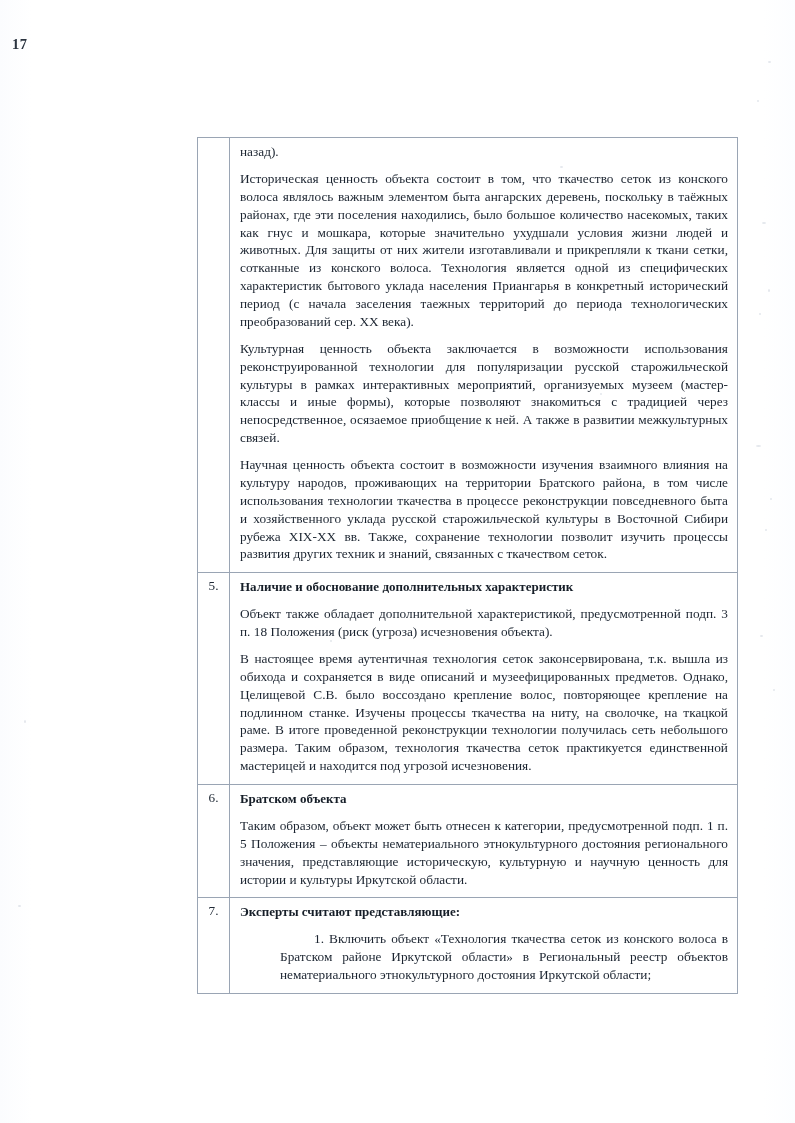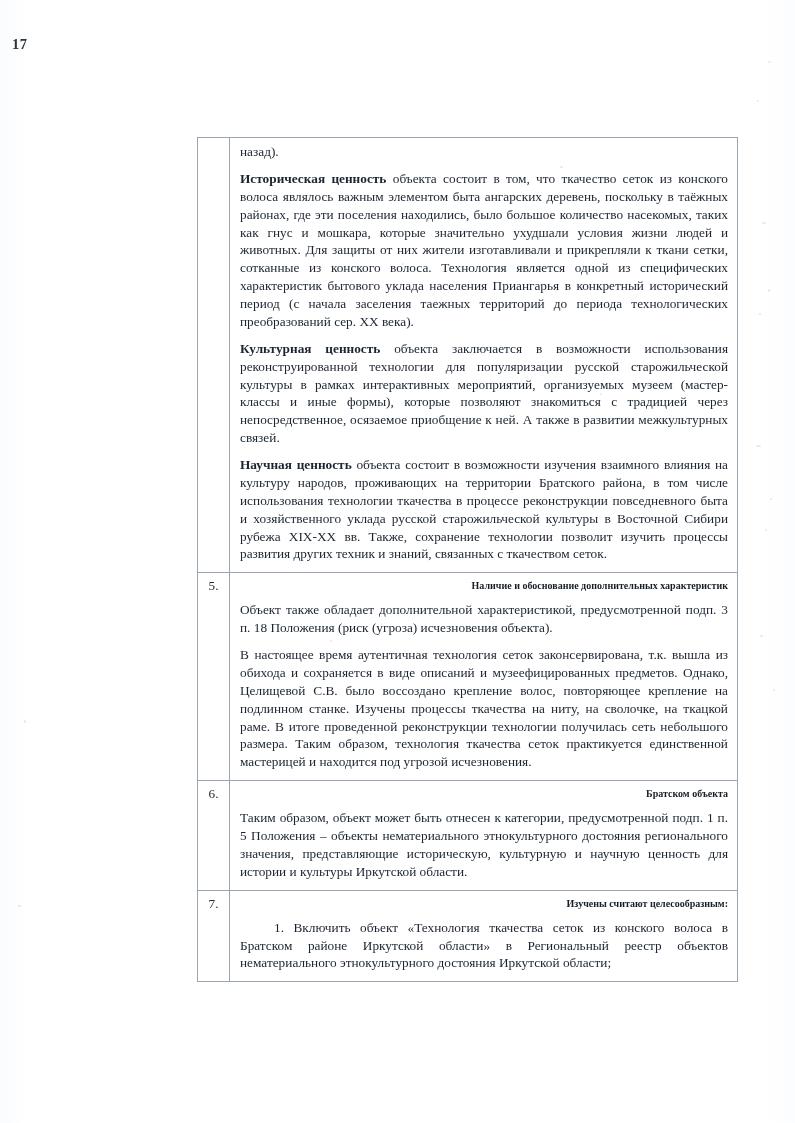--- a/index.html
+++ b/index.html
@@ -67,32 +67,32 @@
   .para {
     font-size: 13.3px;
     line-height: 1.345;
     text-align: justify;
     text-justify: inter-word;
     margin: 0 0 9px 0;
     color: #1b2430;
     hyphens: none;
   }
   .para:last-child { margin-bottom: 2px; }
-  .para.indent { text-indent: 34px; }
+  .para.indent { text-indent: 34px; margin-left: 40px; }
   .para b, .lead {
-    font-weight: bold;
+    font-weight: normal;
   }
 
   .row-title {
-    font-size: 10px;
+    font-size: 13px;
     font-weight: bold;
     line-height: 1.3;
     margin: 2px 0 9px 0;
     color: #161e28;
-    text-align: right;
+    text-align: left;
   }
 
   
   .frag {
     margin-top: 1px;
   }
 
   
   .speckle {
     position: absolute;
@@ -140,21 +140,21 @@
         <td class="col-num num-cell">6.</td>
         <td class="body-cell">
           <div class="row-title">Братском объекта</div>
           <p class="para">Таким образом, объект может быть отнесен к категории, предусмотренной подп. 1 п. 5 Положения – объекты нематериального этнокультурного достояния регионального значения, представляющие историческую, культурную и научную ценность для истории и культуры Иркутской области.</p>
         </td>
       </tr>
 
       <tr>
         <td class="col-num num-cell">7.</td>
         <td class="body-cell">
-          <div class="row-title">Изучены считают целесообразным:</div>
+          <div class="row-title">Эксперты считают представляющие:</div>
           <p class="para indent">1. Включить объект «Технология ткачества сеток из конского волоса в Братском районе Иркутской области» в Региональный реестр объектов нематериального этнокультурного достояния Иркутской области;</p>
         </td>
       </tr>
 
     </tbody>
   </table>
 
   <div class="speckle">
     <i style="left:768px;top:61px;width:3px;height:2px;"></i>
     <i style="left:757px;top:100px;width:2px;height:2px;"></i>

